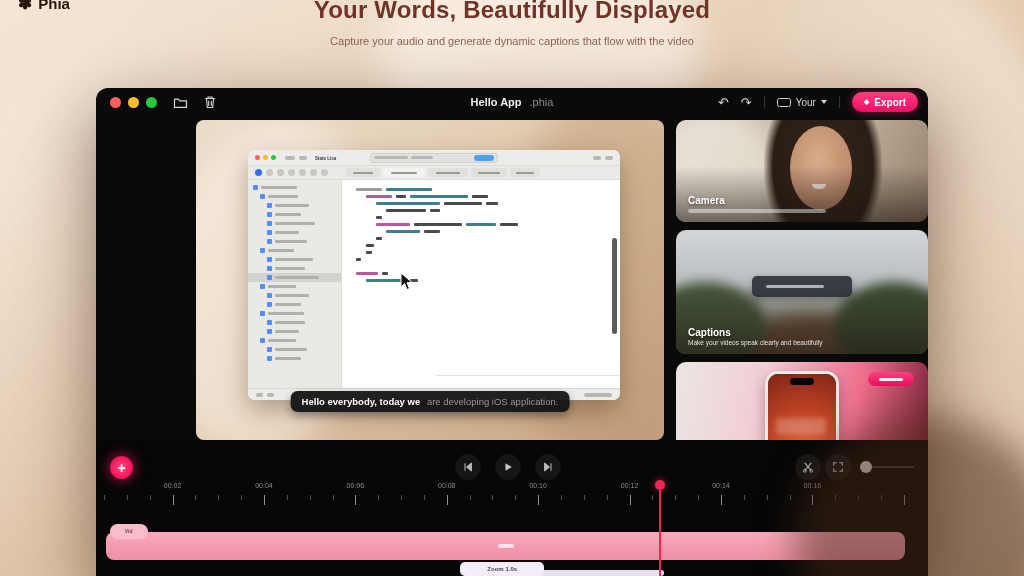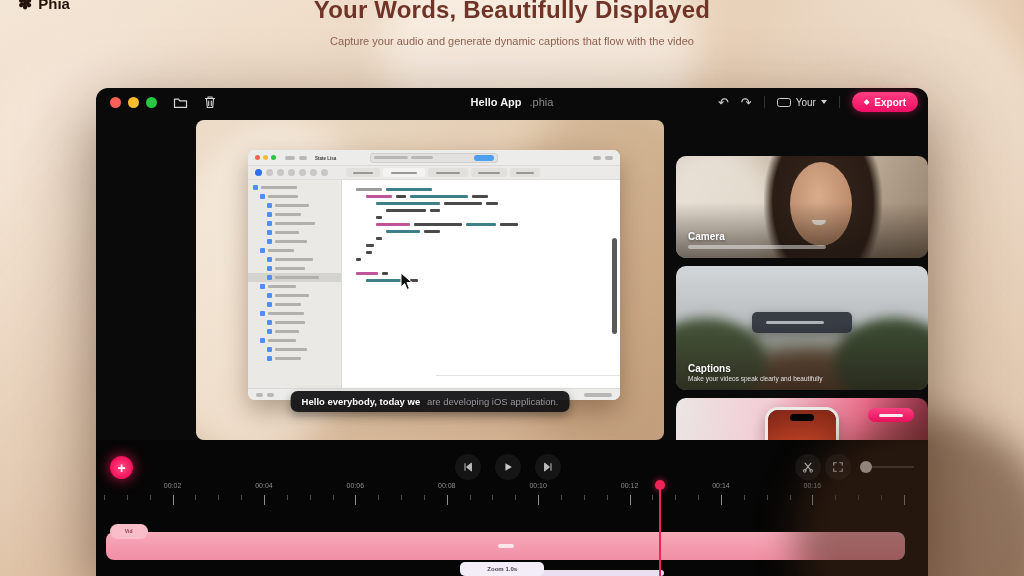--- a/index.html
+++ b/index.html
@@ -84,21 +84,21 @@
 
   .cursor { position:absolute; left:204px; top:152px; z-index:5; }
 
   .caption-pill { position:absolute; left:50%; bottom:28px; transform:translateX(-50%);
     background:rgba(16,16,18,.93); border-radius:7px; padding:5px 11px; white-space:nowrap;
     font-size:9.5px; box-shadow:0 4px 10px rgba(0,0,0,.35); }
   .caption-pill .spoken { color:#ffffff; font-weight:bold; }
   .caption-pill .rest { color:#97979d; margin-left:4px; }
 
   
-  .cards { position:absolute; left:580px; top:4px; width:252px;margin-top:36px; }
+  .cards { position:absolute; left:580px; top:4px; width:252px; }
   .card { position:relative; width:252px; border-radius:10px; overflow:hidden; margin-bottom:8px; cursor:pointer; }
   .card-label { position:absolute; left:12px; bottom:16px; color:#fff; font-weight:bold; font-size:10px; text-shadow:0 1px 3px rgba(0,0,0,.5); z-index:3;}
   .card-subbar { position:absolute; left:12px; bottom:9px; height:4px; border-radius:2px; background:rgba(255,255,255,.45); z-index:3;}
   .card-subtext { position:absolute; left:12px; bottom:8px; color:rgba(255,255,255,.85); font-size:6.5px; z-index:3; }
   .card-shade { position:absolute; left:0; right:0; bottom:0; height:55%; background:linear-gradient(transparent,rgba(30,22,16,.6)); z-index:2; }
 
   .card.camera { height:102px; background:linear-gradient(115deg,#d9d0c3 0%,#c4b5a2 55%,#96816c 100%); }
   .cam-hair { position:absolute; left:88px; top:-14px; width:118px; height:150px; background:radial-gradient(ellipse at 50% 40%,#35261d 0%,#2a1d15 60%,rgba(42,29,21,0) 72%); }
   .cam-face { position:absolute; left:114px; top:6px; width:62px; height:84px; border-radius:50%; background:radial-gradient(ellipse at 45% 40%,#d8ac8c,#bb8a6a 75%); }
   .cam-smile { position:absolute; left:136px; top:64px; width:14px; height:5px; border-radius:0 0 8px 8px; background:#f3ece2; }

